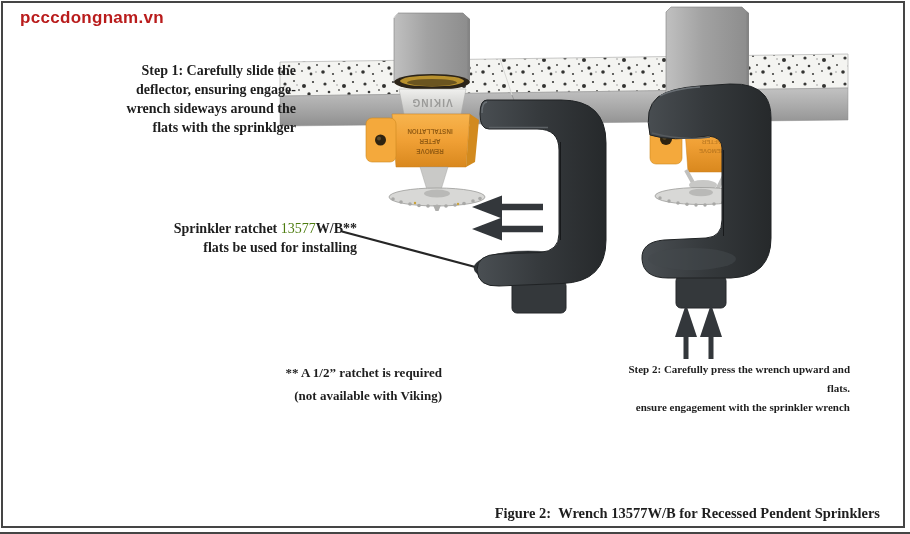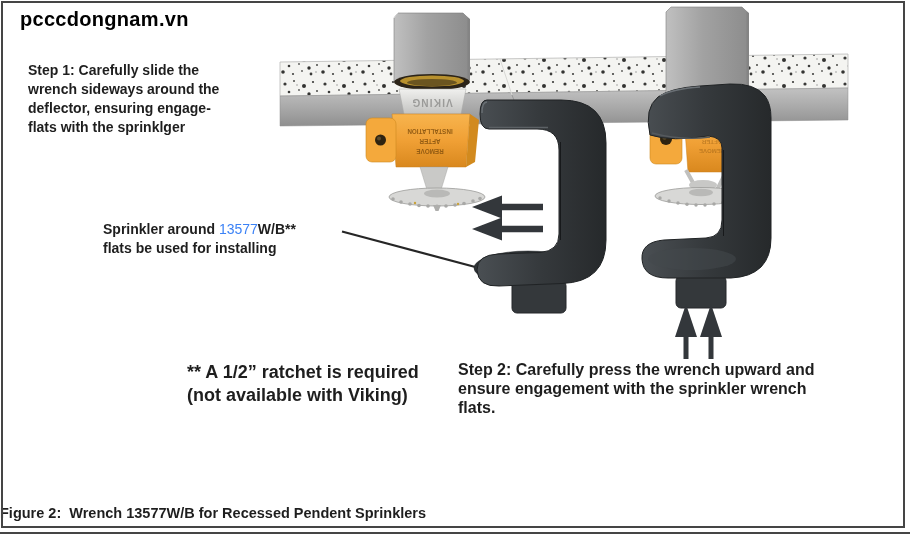--- a/index.html
+++ b/index.html
@@ -9,28 +9,28 @@
   }
   .frame{
     position:absolute;left:1px;top:1px;width:904px;height:527px;
     border:2px solid #454545;box-sizing:border-box;pointer-events:none;
   }
   .bottom-rule{
     position:absolute;left:0;bottom:0;width:910px;height:2px;background:#454545;
   }
   .logo{
     position:absolute;left:20px;top:8px;
-    font-size:20px;font-weight:bold;letter-spacing:.3px;color:#000000;
-  }
-  .txt{position:absolute;font-weight:bold;color:#1e1e1e;text-align:left;}
+    font-size:17px;font-weight:bold;letter-spacing:.3px;color:#b91c1c;
+  }
+  .txt{position:absolute;font-weight:bold;color:#1e1e1e;text-align:right;font-family:Liberation Serif, serif;}
   .step1{left:28px;top:61px;width:268px;font-size:14px;line-height:19px;}
   .wrench-note{left:103px;top:220px;width:254px;font-size:14px;line-height:18.5px;}
-  .wrench-note .model-number{font-weight:400;color:#3b82f6;}
-  .ratchet-note{left:187px;top:361px;width:248px;font-size:18px;line-height:23px;}
-  .step2{left:458px;top:360px;width:392px;font-size:16px;line-height:19px;}
+  .wrench-note .model-number{font-weight:400;color:#4d7c0f;}
+  .ratchet-note{left:194px;top:361px;width:248px;font-size:13px;line-height:23px;}
+  .step2{left:458px;top:360px;width:392px;font-size:11px;line-height:19px;}
   .caption{left:0;top:505px;width:880px;font-size:14.5px;white-space:pre;}
   svg{position:absolute;left:0;top:0;}
 </style>
 </head>
 <body>
 
 <svg width="910" height="534" viewBox="0 0 910 534" aria-hidden="true">
   <defs>
     <pattern id="speckle" width="40" height="26" patternUnits="userSpaceOnUse">
       <rect width="40" height="26" fill="#f4f4f1"></rect>
@@ -192,37 +192,37 @@
   <g fill="#33373b">
     <polygon id="upArrow" points="686,304 697,337 688.5,337 688.5,359 683.5,359 683.5,337 675,337"></polygon>
     <use href="#upArrow" transform="translate(25,0)"></use>
   </g>
 </svg>
 
 <div class="logo">pcccdongnam.vn</div>
 
 <div class="txt step1">
   <div>Step 1: Carefully slide the</div>
+  <div>deflector, ensuring engage-</div>
   <div>wrench sideways around the</div>
-  <div>deflector, ensuring engage-</div>
   <div>flats with the sprinklger</div>
 </div>
 
 <div class="txt wrench-note">
-  <div><span>Sprinkler around </span><span class="model-number">13577</span><span>W/B**</span></div>
+  <div><span>Sprinkler ratchet </span><span class="model-number">13577</span><span>W/B**</span></div>
   <div>flats be used for installing</div>
 </div>
 
 <div class="txt ratchet-note">
   <div>** A 1/2” ratchet is required</div>
   <div>(not available with Viking)</div>
 </div>
 
 <div class="txt step2">
   <div>Step 2: Carefully press the wrench upward and</div>
+  <div>flats.</div>
   <div>ensure engagement with the sprinkler wrench</div>
-  <div>flats.</div>
 </div>
 
 <div class="txt caption">Figure 2:  Wrench 13577W/B for Recessed Pendent Sprinklers</div>
 
 <div class="frame"></div>
 <div class="bottom-rule"></div>
 
 </body></html>

